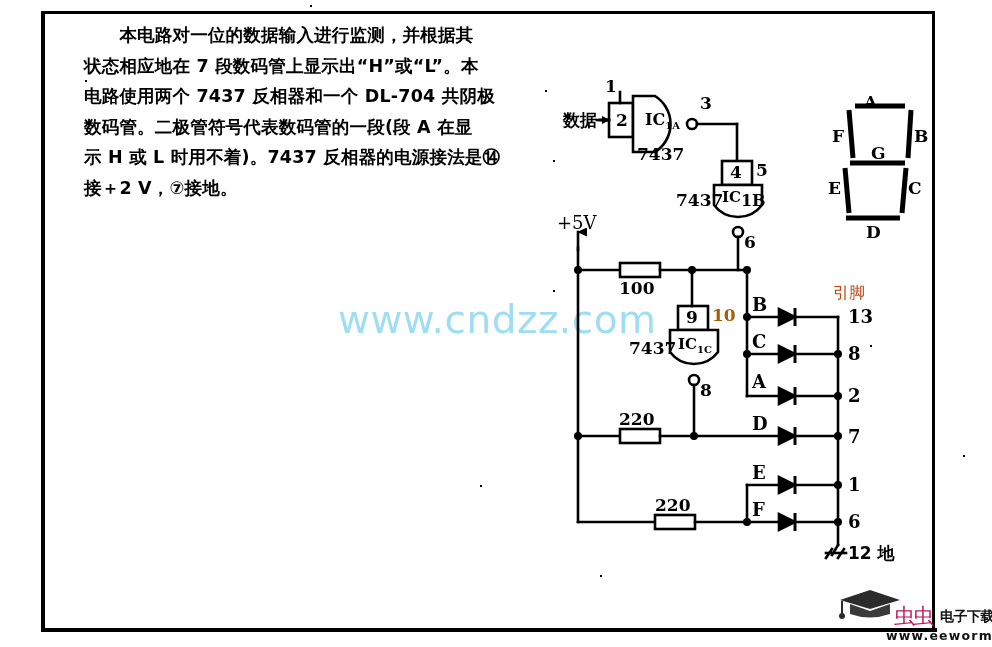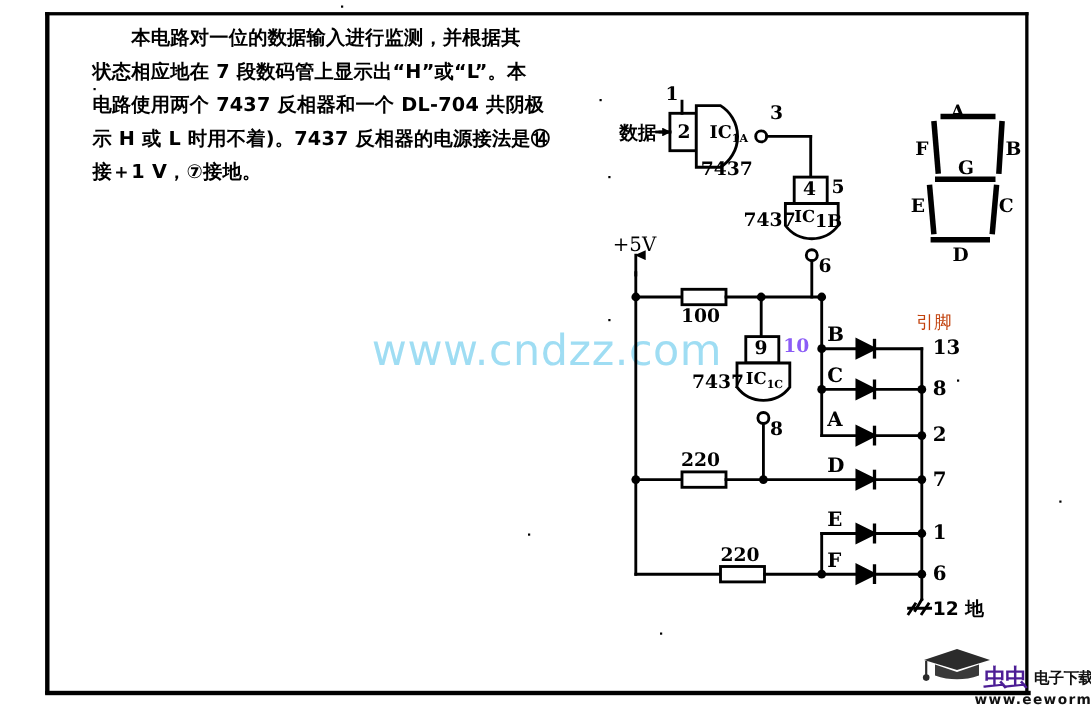--- a/index.html
+++ b/index.html
@@ -102,22 +102,22 @@
     left: 2px;
     top: 0px;
     width: 64px;
     height: 32px;
   }
   #logo .bugs {
     position: absolute;
     left: 58px;
     top: 14px;
     font-size: 21px;
-    font-weight: bold;
-    color: #4c1d95;
+    font-weight: normal;
+    color: #be185d;
     letter-spacing: -2px;
     white-space: nowrap;
   }
   #logo .sitename {
     position: absolute;
     left: 104px;
     top: 20px;
     font-size: 14px;
     font-weight: bold;
     color: #111;
@@ -149,22 +149,23 @@
   <div class="speck" style="left:553px; top:290px;"></div>
   <div class="speck" style="left:963px; top:455px;"></div>
   <div class="speck" style="left:870px; top:345px;"></div>
   <div class="speck" style="left:600px; top:575px;"></div>
   <div class="speck" style="left:480px; top:485px;"></div>
 
   <div id="prose">
     <div class="line">　　本电路对一位的数据输入进行监测，并根据其</div>
     <div class="line">状态相应地在 7 段数码管上显示出“H”或“L”。本</div>
     <div class="line">电路使用两个 7437 反相器和一个 DL-704 共阴极</div>
+    <div class="line">数码管。二极管符号代表数码管的一段(段 A 在显</div>
     <div class="line">示 H 或 L 时用不着)。7437 反相器的电源接法是⑭</div>
-    <div class="line">接＋1 V，⑦接地。</div>
+    <div class="line">接＋2 V，⑦接地。</div>
   </div>
 
   <div id="watermark">www.cndzz.com</div>
 
   <svg id="schematic" viewBox="0 0 992 647" width="992" height="647">
     <defs>
       <marker id="arrowIn" markerWidth="8" markerHeight="8" refX="7" refY="4" orient="auto" markerUnits="userSpaceOnUse">
         <path d="M0,0 L8,4 L0,8 z" fill="#000"></path>
       </marker>
       <marker id="arrowUp" markerWidth="9" markerHeight="10" refX="4.5" refY="1" orient="auto" markerUnits="userSpaceOnUse">
@@ -344,21 +345,21 @@
 
     <div style="position:absolute; left:730px; top:162px; font-size:17px; font-weight:bold; font-family:'DejaVu Serif','Liberation Serif',serif; color:#000;">4</div>
     <div style="position:absolute; left:756px; top:160px; font-size:17px; font-weight:bold; font-family:'DejaVu Serif','Liberation Serif',serif; color:#000;">5</div>
     <div style="position:absolute; left:744px; top:232px; font-size:17px; font-weight:bold; font-family:'DejaVu Serif','Liberation Serif',serif; color:#000;">6</div>
     <div style="position:absolute; left:722px; top:188px; font-size:15px; font-weight:bold; font-family:'DejaVu Serif','Liberation Serif',serif; color:#000; white-space:nowrap;">
       <span>IC</span><span style="font-size:16px; vertical-align:sub;">1B</span>
     </div>
     <div style="position:absolute; left:676px; top:190px; font-size:17px; font-weight:bold; font-family:'DejaVu Serif','Liberation Serif',serif; color:#000;">7437</div>
 
     <div style="position:absolute; left:686px; top:307px; font-size:17px; font-weight:bold; font-family:'DejaVu Serif','Liberation Serif',serif; color:#000;">9</div>
-    <div style="position:absolute; left:712px; top:305px; font-size:17px; font-weight:bold; font-family:'DejaVu Serif','Liberation Serif',serif; color:#8b5cf6;">10</div>
+    <div style="position:absolute; left:712px; top:305px; font-size:17px; font-weight:bold; font-family:'DejaVu Serif','Liberation Serif',serif; color:#a16207;">10</div>
     <div style="position:absolute; left:700px; top:380px; font-size:17px; font-weight:bold; font-family:'DejaVu Serif','Liberation Serif',serif; color:#000;">8</div>
     <div style="position:absolute; left:678px; top:335px; font-size:15px; font-weight:bold; font-family:'DejaVu Serif','Liberation Serif',serif; color:#000; white-space:nowrap;">
       <span>IC</span><span style="font-size:10px; vertical-align:sub;text-align:center;">1C</span>
     </div>
     <div style="position:absolute; left:629px; top:338px; font-size:17px; font-weight:bold; font-family:'DejaVu Serif','Liberation Serif',serif; color:#000;">7437</div>
 
     <div style="position:absolute; left:557px; top:212px; font-size:18px; font-weight:normal; font-family:'DejaVu Serif','Liberation Serif',serif; color:#000;">+5V</div>
 
     <div style="position:absolute; left:619px; top:278px; font-size:17px; font-weight:bold; font-family:'DejaVu Serif','Liberation Serif',serif; color:#000;">100</div>
     <div style="position:absolute; left:619px; top:409px; font-size:17px; font-weight:bold; font-family:'DejaVu Serif','Liberation Serif',serif; color:#000;">220</div>

